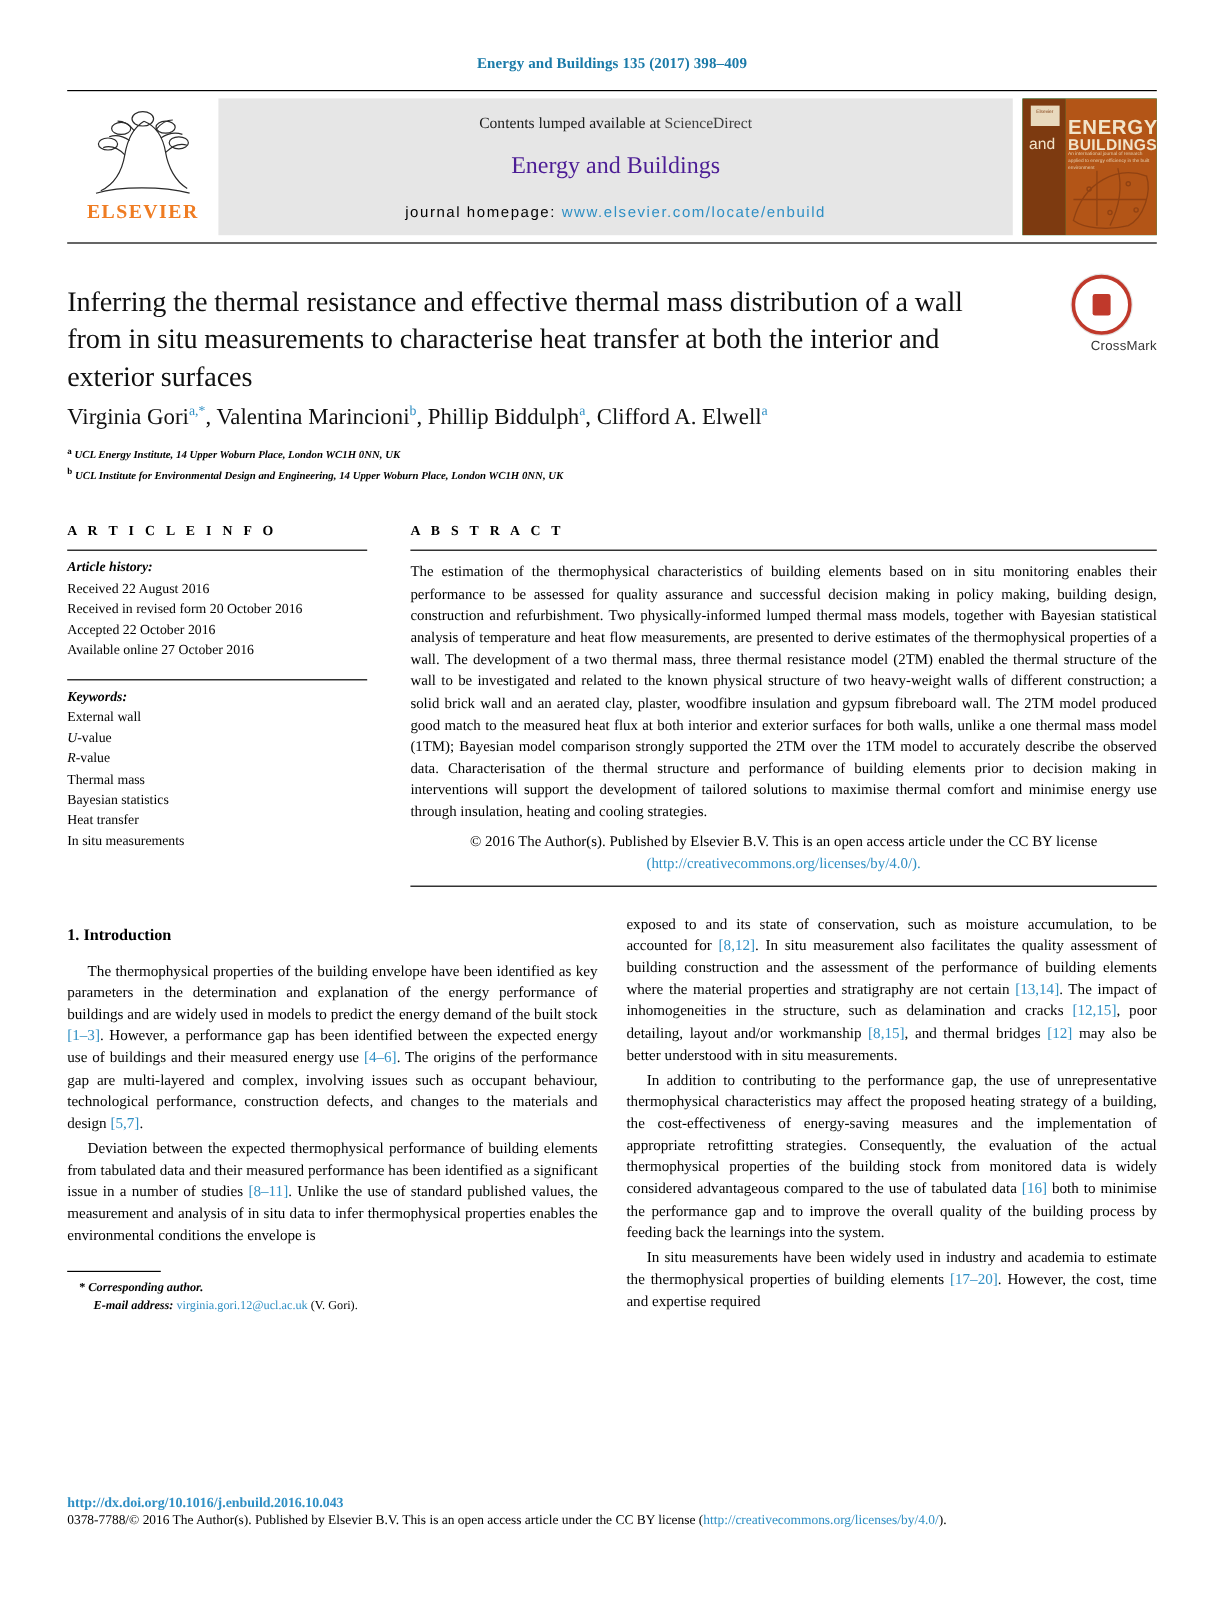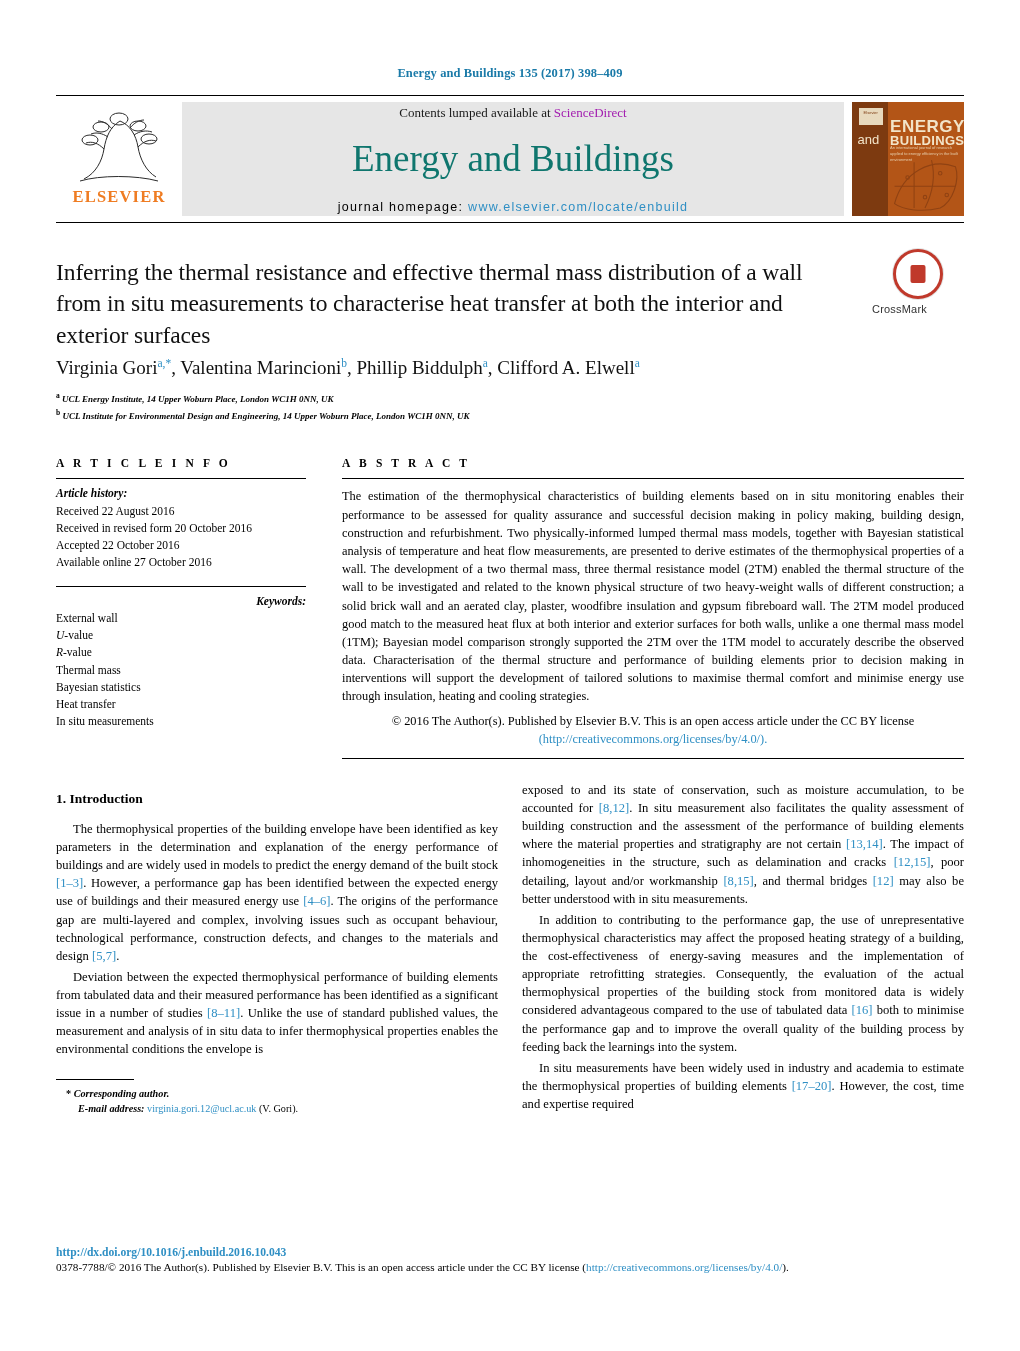--- a/index.html
+++ b/index.html
@@ -22,21 +22,21 @@
     box-sizing: border-box;
     padding: 0 56px;
   }
 
   
   .running-head {
     text-align: center;
     color: #1a7aa8;
     font-weight: bold;
     font-size: 12.5px;
-    padding-top: 66px;
+    padding-top: 46px;
     letter-spacing: .1px;
   }
 
   
   .masthead {
     margin-top: 14px;
     border-top: 1.6px solid #000;
     border-bottom: 1.6px solid #000;
     height: 126px;
     display: flex;
@@ -70,25 +70,25 @@
     flex-direction: column;
     align-items: center;
     justify-content: center;
     position: relative;
   }
   .contents-line {
     font-size: 13px;
     color: #1a1a1a;
     margin-top: 4px;
   }
-  .contents-line .sd { color: #a21caf; text-align: right; }
+  .contents-line .sd { color: #404040; text-align: right; }
   .journal-title {
-    font-size: 37px;
+    font-size: 20px;
     margin: 16px 0 20px;
-    color: #0f766e;
+    color: #4c1d95;
     font-family: "Liberation Serif", serif;
   }
   .homepage-line {
     font-size: 12.5px;
     letter-spacing: 1.3px;
     margin-bottom: 4px;
     font-family: "Liberation Sans", sans-serif;
     text-align: center;
   }
   .homepage-line .url { color: #2f8fc4; }
@@ -158,21 +158,21 @@
     font-size: 9px;
     font-style: italic;
     font-weight: bold;
     line-height: 1.65;
   }
   .affils sup { font-style: normal; }
 
   .crossmark {
     position: absolute;
     right: 0; top: -8px;
-    width: 92px; text-align: left;
+    width: 92px; text-align: right;
   }
   .cm-circle {
     width: 44px; height: 44px; border-radius: 50%;
     background: #ffffff; border: 3px solid #c0392b;
     margin: 0 auto; position: relative;
     box-shadow: 0 0 0 1px #e3e3e3;
   }
   .cm-inner {
     position: absolute; left: 50%; top: 50%;
     transform: translate(-50%,-50%);
@@ -199,21 +199,21 @@
     letter-spacing: 3.2px;
     font-family: "Liberation Serif", serif;
     margin-bottom: 9px;
   }
   .rule { border-top: 1.5px solid #000; }
   .rule-thin { border-top: 1px solid #000; }
 
   .hist-block { font-size: 11.5px; line-height: 1.5; padding-top: 6px; padding-bottom: 14px;}
   .hist-block .it { font-style: italic; font-weight: bold; }
   .kw-block { font-size: 11.5px; line-height: 1.5; padding-top: 6px;}
-  .kw-block .it { font-style: italic; font-weight: bold; text-align: right; }
+  .kw-block .it { font-style: italic; font-weight: bold; }
   .kw-block .itv { font-style: italic; }
 
   .abstract-body {
     font-size: 12.4px;
     line-height: 1.465;
     text-align: justify;
     padding-top: 8px;
   }
   .copyright {
     font-size: 12.4px;

